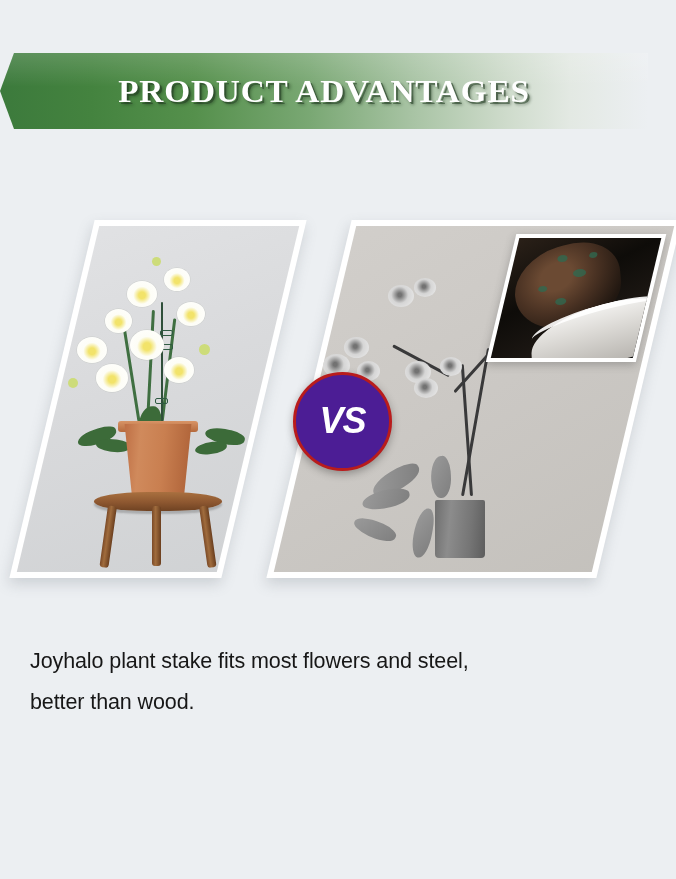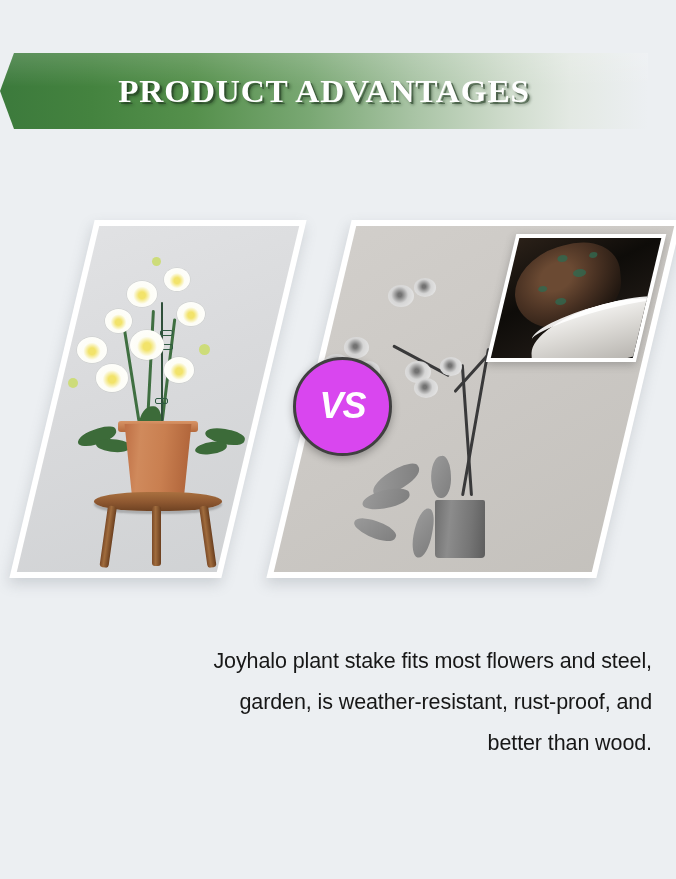--- a/index.html
+++ b/index.html
@@ -2,21 +2,21 @@
 <html><head>
 <meta charset="utf-8">
 <style>
   html,body{margin:0;padding:0;}
   body{
     width:676px;height:879px;
     background:#eceff2;
     font-family:"Liberation Sans", sans-serif;
     overflow:hidden;position:relative;
   }
-  .stage{position:absolute;inset:0;text-align:right;}
+  .stage{position:absolute;inset:0;}
 
   
   .banner-wrap{position:absolute;left:0;top:53px;width:676px;height:76px;}
   .banner-shape{
     position:absolute;left:0;top:0;width:648px;height:76px;
     background:linear-gradient(90deg,
        #3c7a3c 0%, #44833f 14%, #55904c 30%, #7aa874 48%,
        #a9c4a5 64%, #cedbcb 78%, #e3e9e3 88%, #eceff2 100%);
     -webkit-clip-path:polygon(14px 0, 100% 0, 100% 100%, 14px 100%, 0 50%);
     clip-path:polygon(14px 0, 100% 0, 100% 100%, 14px 100%, 0 50%);
@@ -151,23 +151,23 @@
     transform:rotate(-16deg);
   }
   .white-pot-lip{
     position:absolute;left:24%;bottom:16%;width:96%;height:24%;
     border-top:6px solid #ffffff;border-radius:50%;
     transform:rotate(-16deg);opacity:.9;
   }
 
   
   .vs-badge{
-    position:absolute;left:293px;top:357px;width:99px;height:99px;
-    border-radius:50%;background:#d946ef;
-    border:3px solid #404040;box-sizing:border-box;
+    position:absolute;left:293px;top:372px;width:99px;height:99px;
+    border-radius:50%;background:#4c1d95;
+    border:3px solid #b91c1c;box-sizing:border-box;
     display:flex;align-items:center;justify-content:center;
     box-shadow:0 3px 9px rgba(0,0,0,.3);
     z-index:6;
   }
   .vs-text{
     color:#ffffff;font-family:"Liberation Sans", sans-serif;
     font-weight:700;font-style:italic;font-size:36px;letter-spacing:-1px;
     line-height:1;transform:translateY(-1px);
   }
 
@@ -284,17 +284,16 @@
     </div>
 
   </div>
 
   <div class="vs-badge">
     <span class="vs-text">VS</span>
   </div>
 
   <div class="body-copy">
     <div>Joyhalo plant stake fits most flowers and steel,</div>
-    <div>garden, is weather-resistant, rust-proof, and</div>
     <div>better than wood.</div>
   </div>
 
 </div>
 
 </body></html>

